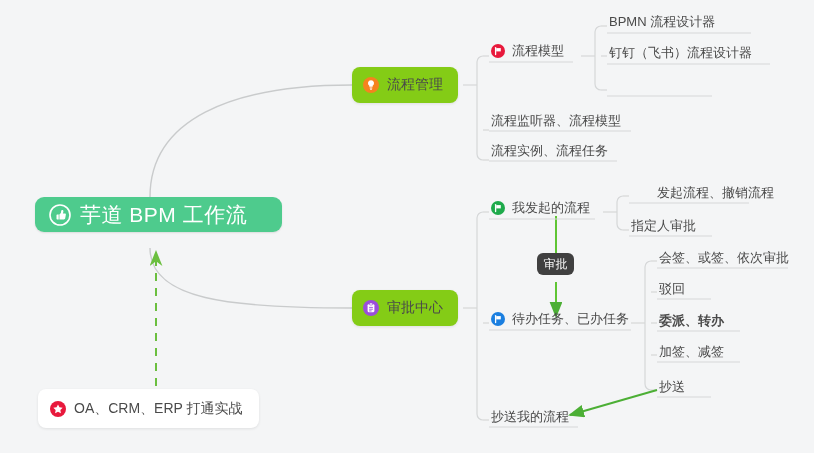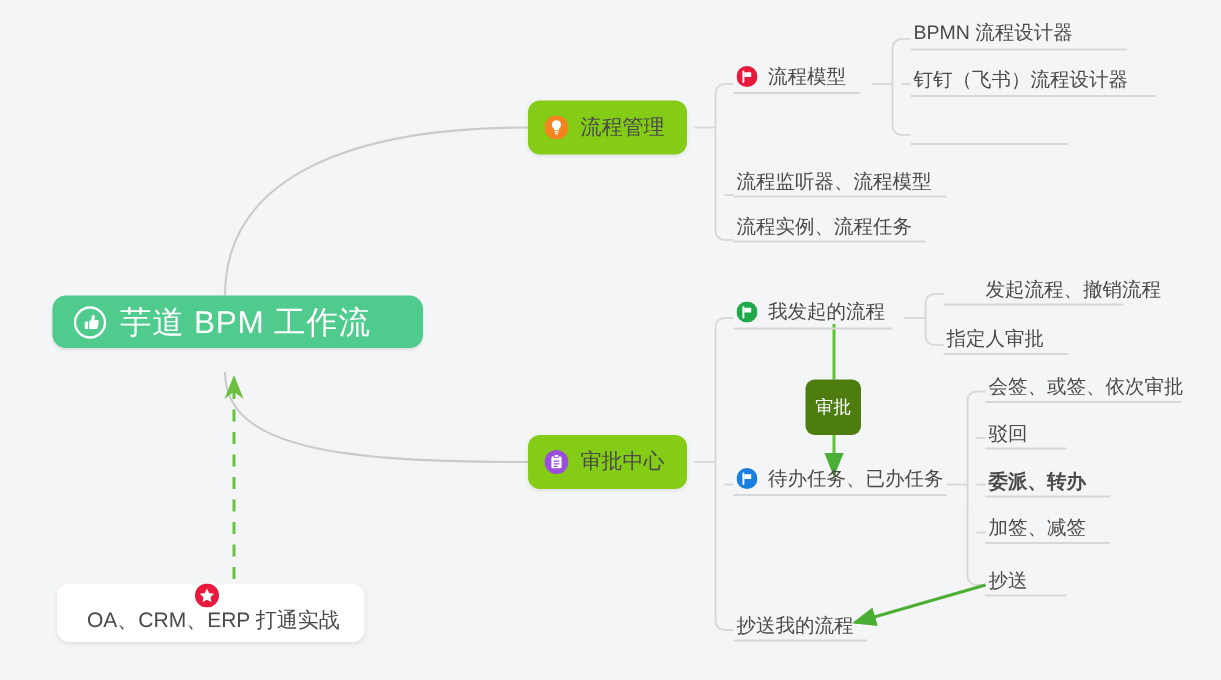--- a/index.html
+++ b/index.html
@@ -91,34 +91,33 @@
     left: 38px; top: 389px;
     height: 39px;
     background: #ffffff;
     border-radius: 8px;
     display: flex;
     align-items: center;
     padding: 0 16px 0 12px;
     box-shadow: 0 1px 3px rgba(0,0,0,0.09);
     box-sizing: border-box;
     white-space: nowrap;
-    flex-direction: column;
   }
   .tag-label {
     font-size: 14px;
     color: #4a4a4a;
     margin-left: 8px;
   }
 
   
   .chip-node {
     position: absolute;
     left: 537px; top: 253px;
-    width: 37px; height: 37px;
-    background: #4d7c0f;
+    width: 37px; height: 22px;
+    background: #404040;
     border-radius: 6px;
     display: flex;
     align-items: center;
     justify-content: center;
   }
   .chip-label {
     color: #ffffff;
     font-size: 12px;
     white-space: nowrap;
   }

